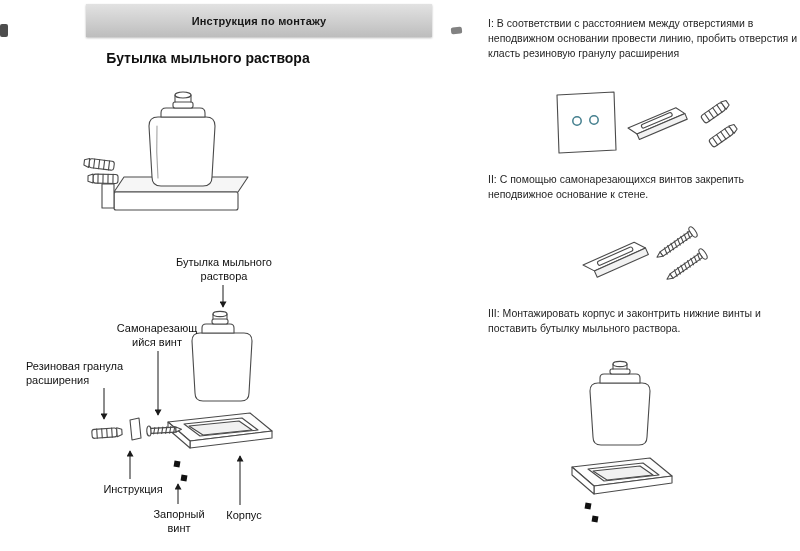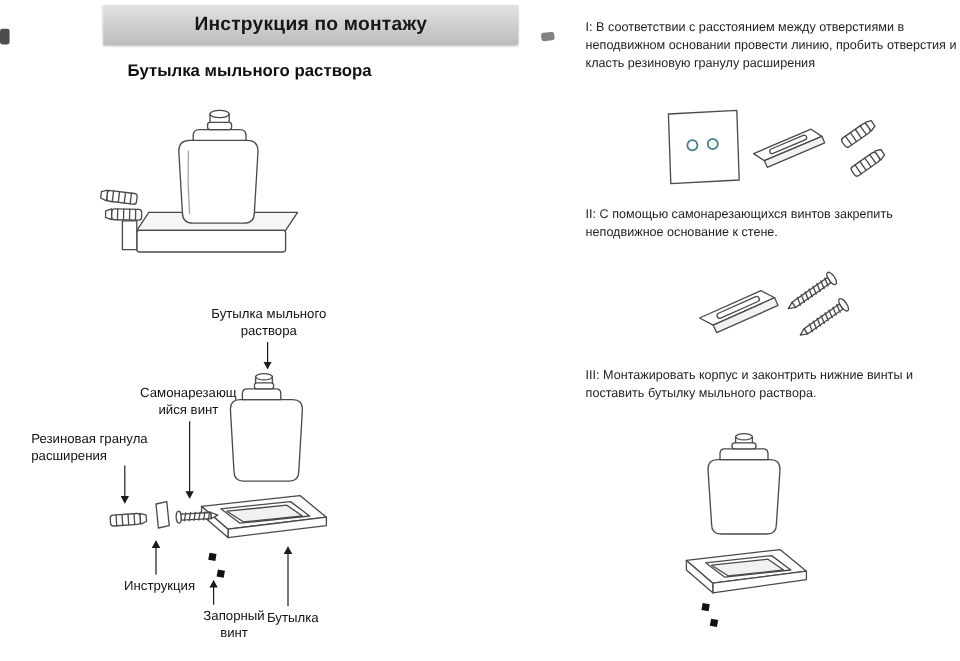--- a/index.html
+++ b/index.html
@@ -7,21 +7,21 @@
   .page{position:relative;width:800px;height:551px;background:#fff;overflow:hidden}
 
   .artifact{position:absolute;background:#2e2e2e;border-radius:2px;opacity:.85}
   .artifact-left{left:0;top:24px;width:8px;height:13px}
   .artifact-mid{left:451px;top:27px;width:11px;height:7px;transform:rotate(-6deg);opacity:.6}
 
   .header-bar{position:absolute;left:86px;top:4px;width:346px;height:33px;
     background:linear-gradient(180deg,#e2e2e2 0%,#cecece 55%,#bdbdbd 100%);
     box-shadow:0 1px 2px rgba(0,0,0,.28);
     display:flex;align-items:center;justify-content:center;
-    font-size:16px;font-weight:bold;color:#171717;letter-spacing:.2px}
+    font-size:11px;font-weight:bold;color:#171717;letter-spacing:.2px}
 
   .subtitle{position:absolute;left:88px;top:50px;width:240px;text-align:center;
     font-size:14px;font-weight:bold;color:#101010}
 
   .step-text{position:absolute;left:488px;width:316px;font-size:10.5px;line-height:1.45;color:#1f1f1f}
   .step1{top:16px}.step2{top:172px}.step3{top:306px}
 
   .fig{position:absolute}
   .fig-assembled{left:58px;top:76px;width:230px;height:175px}
   .fig-step1{left:495px;top:82px;width:305px;height:85px}
@@ -31,21 +31,21 @@
   .exploded{position:absolute;left:18px;top:252px;width:292px;height:298px}
   .exploded svg{position:absolute;left:0;top:0}
 
   .lbl{position:absolute;font-size:11px;line-height:1.25;color:#111;text-align:center}
   .lbl-left{text-align:left}
   .brk{word-break:break-word;overflow-wrap:anywhere}
   .lbl-bottle{left:148px;top:4px;width:116px}
   .lbl-screw{left:98px;top:70px;width:82px}
   .lbl-anchor{left:8px;top:108px;width:104px}
   .lbl-base{left:80px;top:231px;width:70px}
-  .lbl-lock{left:146px;top:256px;width:62px}
+  .lbl-lock{left:130px;top:256px;width:62px}
   .lbl-body{left:198px;top:257px;width:56px}
 
   svg{overflow:visible}
   .art{fill:none;stroke:#4a4a4a;stroke-width:1.1;stroke-linejoin:round;stroke-linecap:round}
   .arrows{stroke:#1a1a1a;stroke-width:1}
 </style>
 </head>
 <body>
 
 <div class="page">
@@ -147,21 +147,21 @@
         <line x1="112" y1="227" x2="112" y2="199" marker-end="url(#arw)"></line>
         <line x1="160" y1="252" x2="160" y2="232" marker-end="url(#arw)"></line>
         <line x1="222" y1="253" x2="222" y2="204" marker-end="url(#arw)"></line>
       </g>
     </svg>
     <div class="lbl lbl-bottle">Бутылка мыльного раствора</div>
     <div class="lbl lbl-screw brk">Самонарезающийся винт</div>
     <div class="lbl lbl-anchor lbl-left">Резиновая гранула расширения</div>
     <div class="lbl lbl-base">Инструкция</div>
     <div class="lbl lbl-lock">Запорный винт</div>
-    <div class="lbl lbl-body">Бутылка</div>
+    <div class="lbl lbl-body">Корпус</div>
   </div>
 
   <div class="step-text step1">I: В соответствии с расстоянием между отверстиями в неподвижном основании провести линию, пробить отверстия и класть резиновую гранулу расширения</div>
 
   <svg class="fig fig-step1" viewBox="0 0 305 85">
     <g class="art">
       <g>
         <polygon points="62,13 119,10 121,68 64,71" fill="#fff"></polygon>
         <circle cx="82" cy="39" r="4.2" fill="#fff" stroke-width="1.5" stroke="#447f8e"></circle>
         <circle cx="99" cy="38" r="4.2" fill="#fff" stroke-width="1.5" stroke="#447f8e"></circle>

